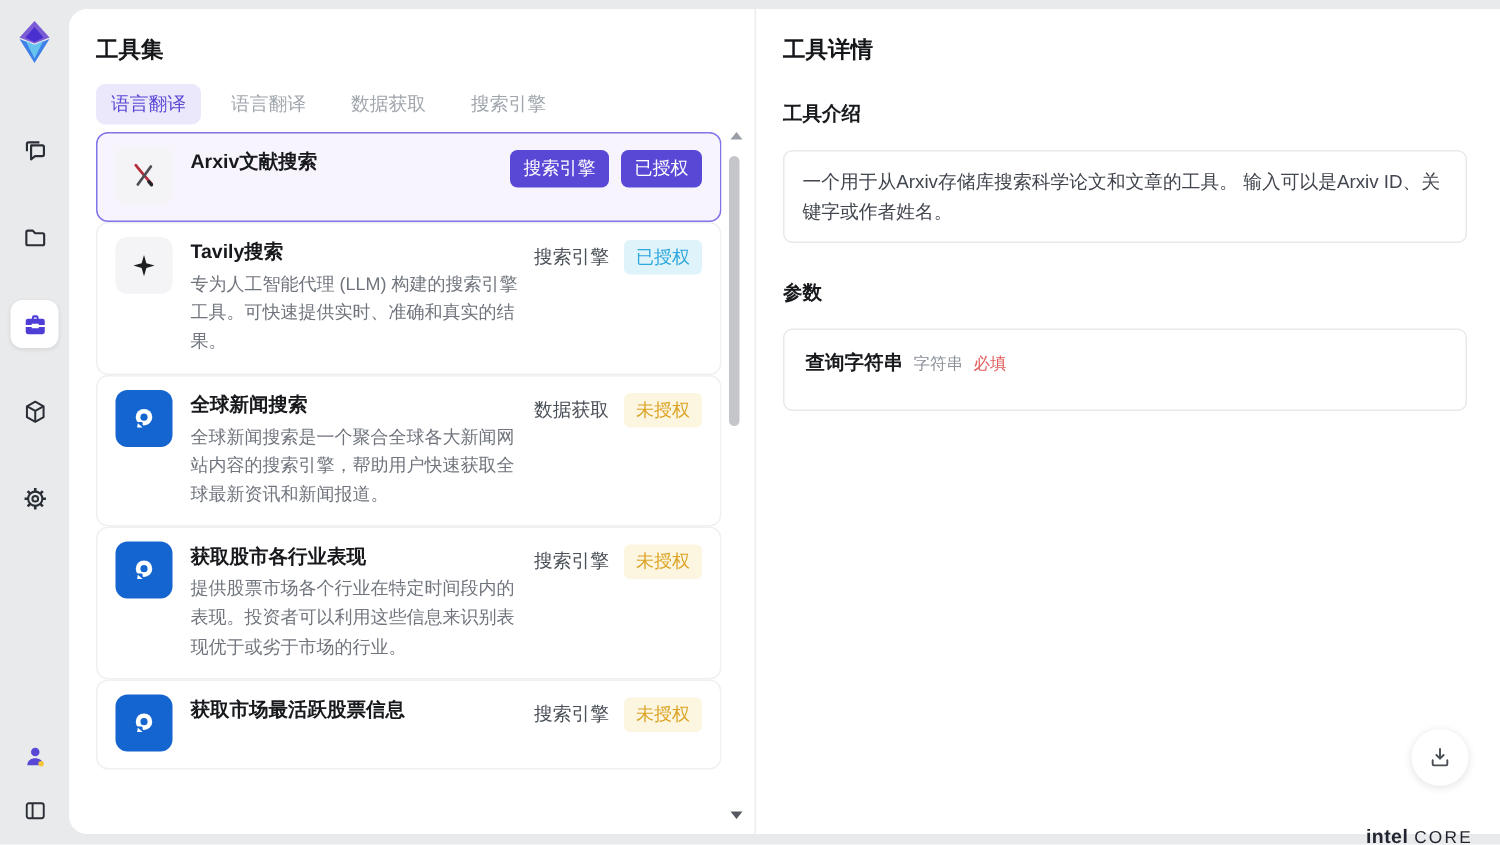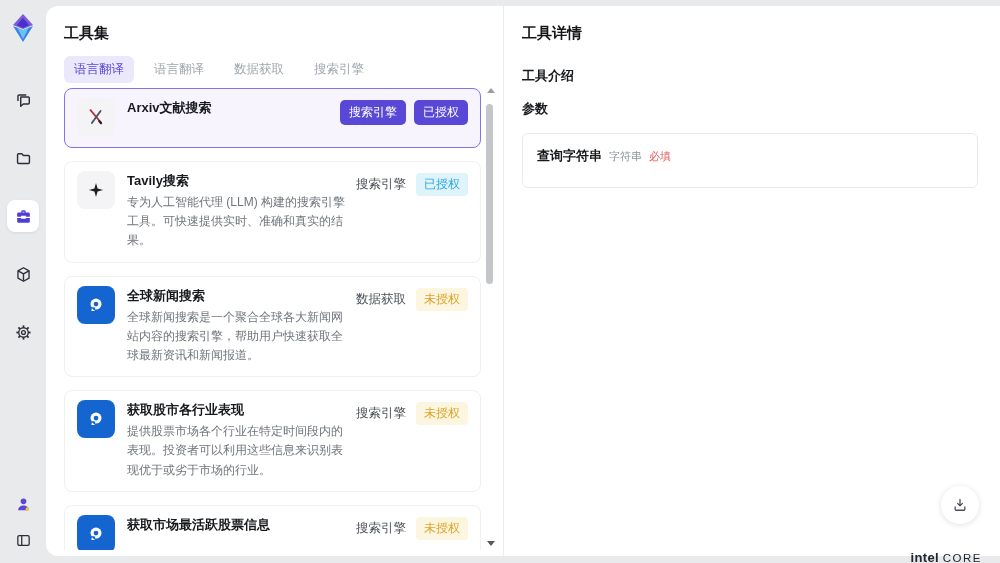--- a/index.html
+++ b/index.html
@@ -18,21 +18,21 @@
   .main { position:absolute; left:46px; top:6px; right:0; bottom:7px; background:#fff; border-radius:12px 0 0 12px; overflow:hidden; }
 
   
   .left-col { position:absolute; left:0; top:0; width:458px; height:100%; border-right:1px solid #ecedf0; }
   .page-title { position:absolute; left:18px; top:18px; font-size:15px; font-weight:bold; color:#15171a; }
   .tabs { position:absolute; left:18px; top:50px; display:flex; align-items:center; gap:10px; }
   .tab { font-size:12.5px; color:#a0a6ad; padding:5px 10px; border-radius:6px; cursor:pointer; white-space:nowrap; }
   .tab.active { background:#ece8fb; color:#5948d6; }
 
   .tool-list { position:absolute; left:18px; top:82px; width:417px; height:462px; overflow:hidden; }
-  .card { position:relative; border:1px solid #f0f0f2; border-radius:8px; background:#fff; padding:9px 12px 11px 12px; margin-bottom:13px; display:flex; cursor:pointer; }
+  .card { position:relative; border:1px solid #f0f0f2; border-radius:8px; background:#fff; padding:9px 12px 11px 12px; display:flex; cursor:pointer; }
   .card.selected { border:1.5px solid #8173e8; background:#f8f4fe; }
   .tool-ico { flex:0 0 38px; width:38px; height:38px; border-radius:8px; background:#f4f4f6; display:flex; align-items:center; justify-content:center; margin-right:12px; }
   .tool-ico.blue { background:#1565d0; }
   .card-body { flex:1; min-width:0; }
   .card-title { font-size:13px; font-weight:bold; color:#17191c; line-height:20px; }
   .card-desc { font-size:12px; color:#70757d; line-height:1.6; margin-top:2px; padding-right:4px; }
   .card-side { display:flex; gap:8px; align-items:flex-start; padding-top:2px; white-space:nowrap; }
   .cat-plain { font-size:12.5px; color:#4a5058; padding:3px 2px; }
   .pill { font-size:12px; padding:3px 8px; border-radius:4px; }
   .pill.solid { background:#5948d6; color:#fff; padding:4px 9px; border-radius:5px; }
@@ -236,20 +236,23 @@
     <div class="sb">
       <div class="arr up"></div>
       <div class="thumb"></div>
       <div class="arr down"></div>
     </div>
   </div>
 
   <div class="right-col">
     <div class="detail-title">工具详情</div>
     <div class="sec-title">工具介绍</div>
+    <div class="info-box">
+      <div class="intro-text">一个用于从Arxiv存储库搜索科学论文和文章的工具。 输入可以是Arxiv ID、关键字或作者姓名。</div>
+    </div>
     <div class="sec-title">参数</div>
     <div class="info-box" style="padding:13px 14px 14px">
       <div class="param-head">
         <span class="param-name">查询字符串</span>
         <span class="param-type">字符串</span>
         <span class="param-req">必填</span>
       </div>
     </div>
   </div>
 </div>

